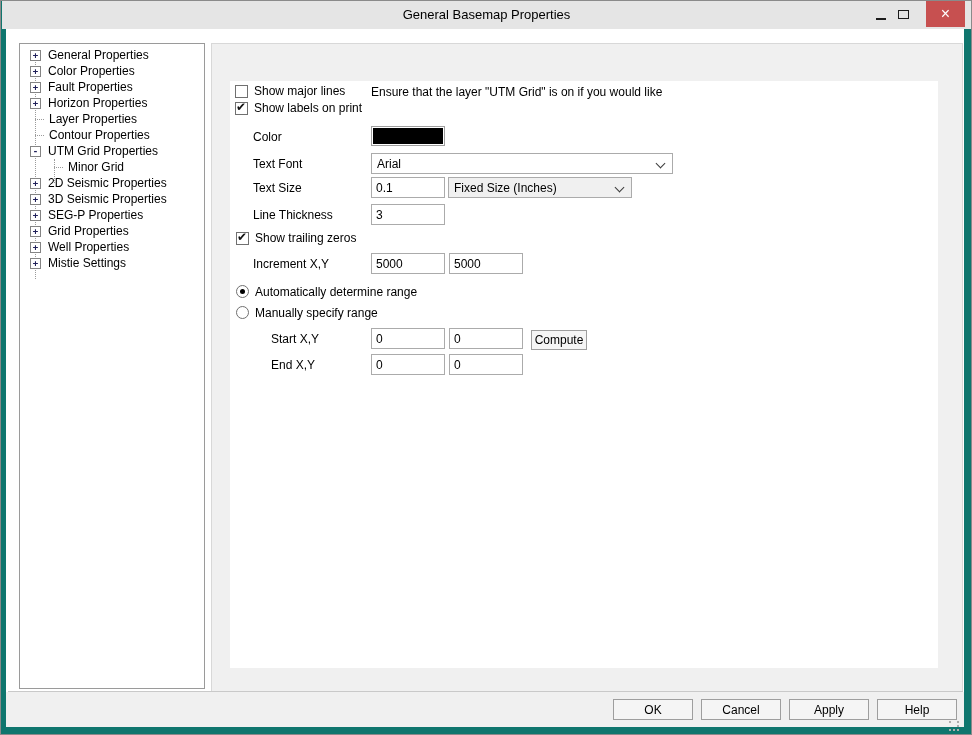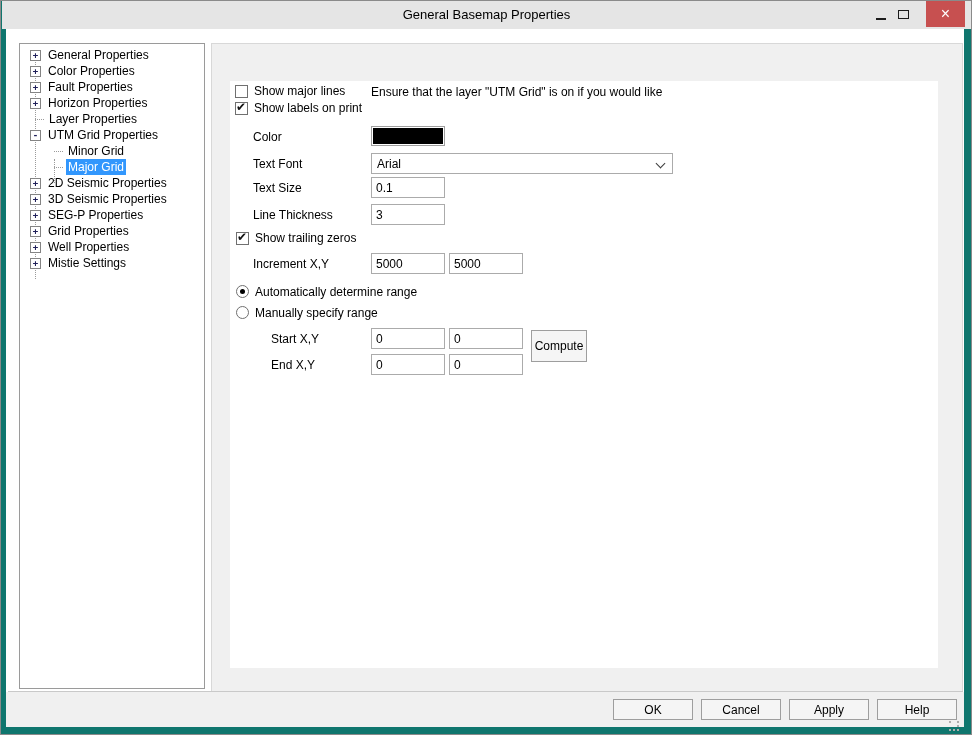--- a/index.html
+++ b/index.html
@@ -157,33 +157,33 @@
       <div class="trow exp">
         <span class="expbox">
             <i>+</i>
           </span>
         <span class="tlabel">Horizon Properties</span>
       </div>
       <div class="trow leaf">
         <span class="stub"></span>
         <span class="tlabel">Layer Properties</span>
       </div>
+      <div class="trow leaf">
+        <span class="stub"></span>
+        <span class="tlabel">Contour Properties</span>
+      </div>
       <div class="trow exp">
         <span class="expbox">
             <i>-</i>
           </span>
         <span class="tlabel">UTM Grid Properties</span>
       </div>
       <div class="trow child">
         <span class="stub"></span>
         <span class="tlabel">Minor Grid</span>
-      </div>
-      <div class="trow child sel">
-        <span class="stub"></span>
-        <span class="tlabel" style="background: rgb(50, 151, 253);">Major Grid</span>
       </div>
       <div class="trow exp">
         <span class="expbox">
             <i>+</i>
           </span>
         <span class="tlabel">2D Seismic Properties</span>
       </div>
       <div class="trow exp">
         <span class="expbox">
             <i>+</i>
@@ -239,20 +239,24 @@
         </div>
 
         <div class="flabel" style="left:23px; top:76px;">Text Font</div>
         <div class="combo" style="left:141px; top:72px; width:302px;">
           <span>Arial</span>
           <span class="chev"></span>
         </div>
 
         <div class="flabel" style="left:23px; top:100px;">Text Size</div>
         <input class="tinput" style="left: 141px; top: 96px; width: 74px;" value="0.1">
+        <div class="combo gray" style="left:218px; top:96px; width:184px;">
+          <span>Fixed Size (Inches)</span>
+          <span class="chev"></span>
+        </div>
 
         <div class="flabel" style="left:23px; top:127px;">Line Thickness</div>
         <input class="tinput" style="left: 141px; top: 123px; width: 74px;" value="3">
 
         <div class="cb" style="left:6px; top:151px;">
             <span>✔</span>
           </div>
         <div class="flabel" style="left:25px; top:150px;">Show trailing zeros</div>
 
         <div class="flabel" style="left:23px; top:176px;">Increment X,Y</div>
@@ -263,21 +267,21 @@
             <span class="dot"></span>
           </div>
         <div class="flabel" style="left:25px; top:204px;">Automatically determine range</div>
 
         <div class="radio" style="left:6px; top:225px;"></div>
         <div class="flabel" style="left:25px; top:225px;">Manually specify range</div>
 
         <div class="flabel" style="left:41px; top:251px;">Start X,Y</div>
         <input class="tinput" style="left: 141px; top: 247px; width: 74px;" value="0">
         <input class="tinput" style="left: 219px; top: 247px; width: 74px;" value="0">
-        <div class="pushbtn" style="left:301px; top:249px; width:56px; height:32px;">Compute</div>
+        <div class="pushbtn" style="left:301px; top:249px; width:56px; height:20px;">Compute</div>
 
         <div class="flabel" style="left:41px; top:277px;">End X,Y</div>
         <input class="tinput" style="left: 141px; top: 273px; width: 74px;" value="0">
         <input class="tinput" style="left: 219px; top: 273px; width: 74px;" value="0">
 
       </div>
     </div>
 
     <div class="footer-line"></div>
     <div class="footer">

